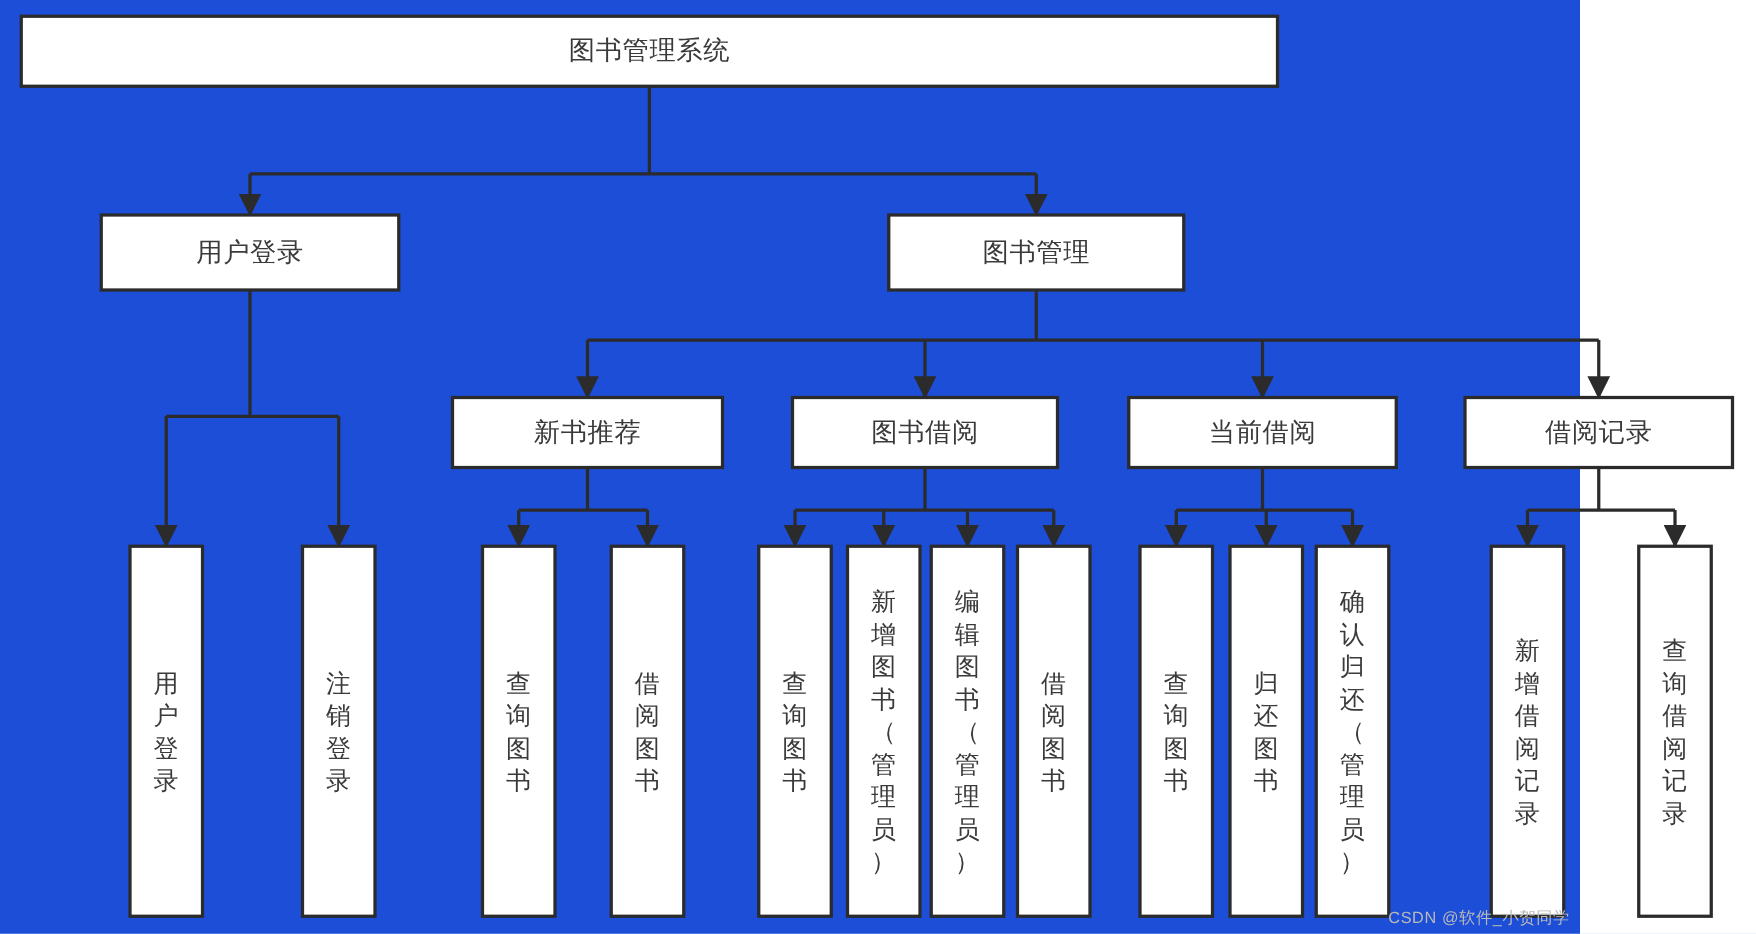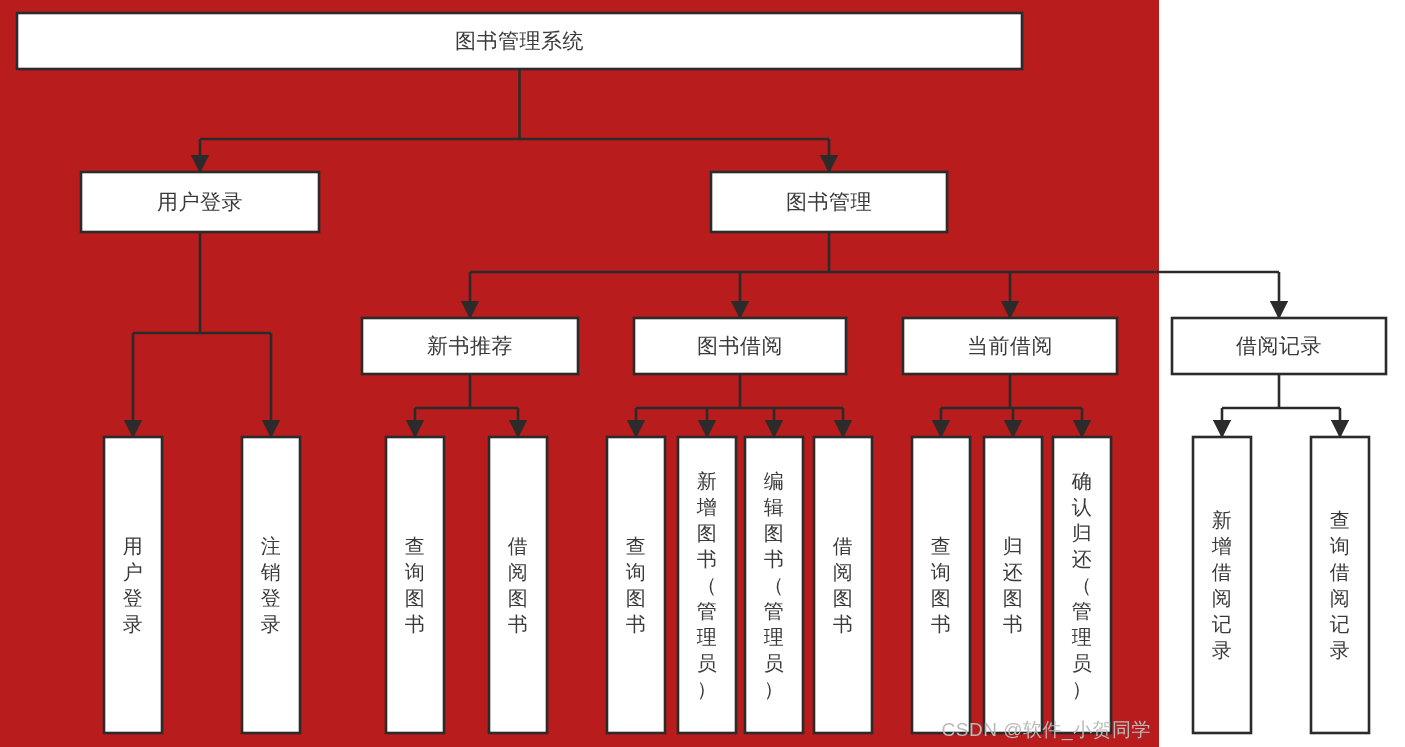--- a/index.html
+++ b/index.html
@@ -1,41 +1,41 @@
 <!DOCTYPE html>
 <html><head>
 <meta charset="utf-8">
 <style>
   html,body{margin:0;padding:0;background:#ffffff;}
   body{
     width:1405px;height:747px;
     font-family:"Liberation Sans","DejaVu Sans",sans-serif;
     overflow:hidden;
   }
-  #diagram-root{position:relative;width:1159px;height:747px;background:#b91c1c;text-align:right;}
+  #diagram-root{position:relative;width:1264px;height:747px;background:#1d4ed8;text-align:right;}
   svg#tree{position:absolute;top:0;left:0;width:1405px;height:747px;}
   .node-box{fill:#ffffff;stroke:#2b2b2b;stroke-width:2.6;}
   .edge{stroke:#2b2b2b;stroke-width:2.6;fill:none;}
   .arrow-head{fill:#2b2b2b;stroke:none;}
   .node-label-h{
     font-family:"Liberation Sans","DejaVu Sans",sans-serif;
     font-size:21px;fill:#3a3a3a;
     text-anchor:middle;dominant-baseline:middle;
     letter-spacing:0.5px;
   }
   .node-label-v{
     font-family:"Liberation Sans","DejaVu Sans",sans-serif;
     font-size:20px;fill:#3a3a3a;
     text-anchor:middle;
     letter-spacing:0.5px;
   }
   .watermark{
     position:absolute;right:8px;bottom:4px;
     font-family:"Liberation Sans","DejaVu Sans",sans-serif;
-    font-size:19px;color:#b9b9b9;white-space:nowrap;
+    font-size:13px;color:#b9b9b9;white-space:nowrap;
     letter-spacing:0.5px;
   }
 </style>
 </head>
 <body>
 
 <div id="diagram-root">
 
   <svg id="tree" viewBox="0 0 1405 747">
     <defs>

